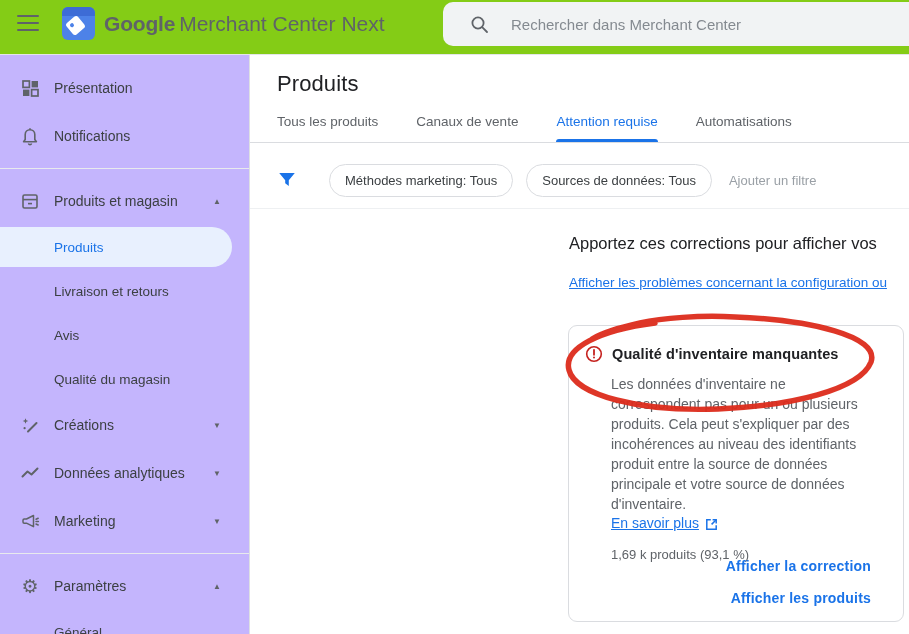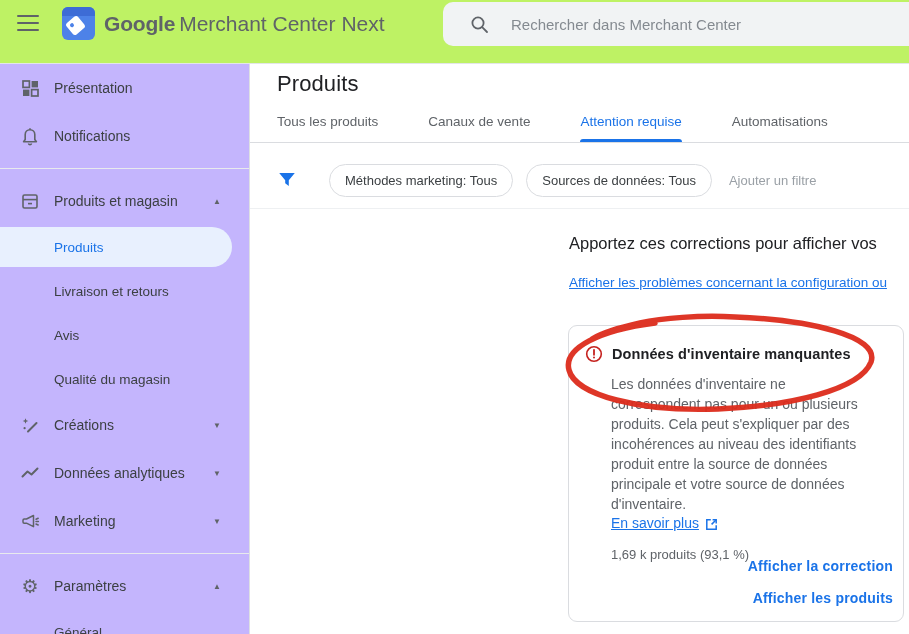--- a/index.html
+++ b/index.html
@@ -2,22 +2,22 @@
 <html><head>
 <meta charset="utf-8">
 <style>
   * { margin:0; padding:0; box-sizing:border-box; }
   html,body { width:909px; height:634px; }
   body {
     position:relative; overflow:hidden; background:#fff;
     font-family:"Liberation Sans", sans-serif; color:#3c4043;
   }
   
-  .topbar { position:absolute; top:0; left:0; width:909px; height:64px;
-            background:#bef264; border-bottom:1px solid #e3e6e8; z-index:5; }
+  .topbar { position:absolute; top:0; left:0; width:909px; height:55px;
+            background:#84cc16; border-bottom:1px solid #e3e6e8; z-index:5; }
   .hamburger { position:absolute; left:17px; top:15px; width:22px; height:16px; cursor:pointer; }
   .hamburger span { display:block; height:2px; background:#5f6368; margin-bottom:5px; border-radius:1px; }
   .applogo { position:absolute; left:62px; top:7px; width:33px; height:33px;
              background:#4d82e8; border-radius:6px; overflow:hidden; }
   .applogo .band { position:absolute; top:0; left:0; right:0; height:9px; background:#3d6cd6; }
   .applogo .tag { position:absolute; left:6px; top:11px; width:15px; height:15px;
                   background:#fff; border-radius:3px; transform:rotate(-40deg); }
   .applogo .tag i { position:absolute; left:3px; top:3px; width:4px; height:4px;
                     border-radius:50%; background:#4d82e8; }
   .logotext { position:absolute; left:104px; top:12px; font-size:21px; color:#5f6368; white-space:nowrap; }
@@ -38,21 +38,21 @@
   .subitem { height:44px; display:flex; align-items:center; padding-left:54px;
              font-size:13.5px; color:#3c4043; cursor:pointer; }
   .subitem.active { height:40px; margin:2px 17px 2px 0; background:#e8f0fe;
                     border-radius:0 20px 20px 0; color:#1a73e8; }
   .icon-gear::after { content:"⚙"; font-family:"DejaVu Sans",sans-serif; font-size:19px; line-height:1; }
   .chev-up::after { content:"▲"; }
   .chev-down::after { content:"▼"; }
   
   .mainhead { position:absolute; left:250px; top:55px; width:659px; }
   .ptitle { margin:16px 0 0 27px; font-size:22px; color:#202124; letter-spacing:0.1px; }
-  .tabs { display:flex; gap:50px; margin-top:17px; padding-left:27px;
+  .tabs { display:flex; gap:38px; margin-top:17px; padding-left:27px;
           border-bottom:1px solid #dadce0; }
   .tab { position:relative; padding-bottom:13px; font-size:13.5px; color:#5f6368;
          white-space:nowrap; cursor:pointer; }
   .tab.active { color:#1a73e8; }
   .tab.active::after { content:""; position:absolute; left:0; right:0; bottom:0;
                        height:3px; background:#1a73e8; border-radius:3px 3px 0 0; }
   
   .filterbar { position:absolute; left:250px; top:152px; width:659px; height:57px;
                display:flex; align-items:center; border-bottom:1px solid #eef0f2; }
   .funnel { margin-left:28px; flex:none; }
@@ -69,21 +69,21 @@
   .card { position:absolute; left:568px; top:325px; width:336px; height:297px;
           border:1px solid #dadce0; border-radius:9px; background:#fff; }
   .card-head { display:flex; align-items:center; padding:19px 18px 0 16px; }
   .card-head .wicon { flex:none; margin-right:9px; display:flex; }
   .card-title { font-size:14.5px; font-weight:700; color:#202124; letter-spacing:0.1px; }
   .card-body { margin:11px 18px 0 42px; width:260px; font-size:14px; line-height:20px; color:#5f6368; }
   .learnmore { display:inline-flex; align-items:flex-end; gap:6px; margin:1px 0 0 42px;
                font-size:14px; color:#1a73e8; cursor:pointer; }
   .learnmore .lm-txt { text-decoration:underline; }
   .count { margin:15px 0 0 42px; font-size:13px; color:#5f6368; }
-  .actions { position:absolute; right:10px; bottom:15px; display:flex; flex-direction:column;
+  .actions { position:absolute; right:32px; bottom:15px; display:flex; flex-direction:column;
              align-items:flex-end; gap:16px; }
   .act-btn { font-size:14px; font-weight:700; letter-spacing:0.2px; color:#1a73e8;
              white-space:nowrap; cursor:pointer; background:none; border:none;
              font-family:"Liberation Sans",sans-serif; }
   .annotation { position:absolute; left:555px; top:308px; z-index:9; pointer-events:none; }
 </style>
 </head>
 <body>
 
 <div class="topbar">
@@ -236,21 +236,21 @@
 
 <div class="card">
   <div class="card-head">
     <span class="wicon">
       <svg width="18" height="18" viewBox="0 0 18 18">
         <circle cx="9" cy="9" r="7.3" fill="none" stroke="#c5221f" stroke-width="1.6"></circle>
         <line x1="9" y1="4.8" x2="9" y2="9.8" stroke="#c5221f" stroke-width="1.8" stroke-linecap="round"></line>
         <circle cx="9" cy="12.6" r="1" fill="#c5221f"></circle>
       </svg>
     </span>
-    <span class="card-title">Données d'inventaire manquantes</span>
+    <span class="card-title">Qualité d'inventaire manquantes</span>
   </div>
   <div class="card-body">Les données d'inventaire ne correspondent pas pour un ou plusieurs produits. Cela peut s'expliquer par des incohérences au niveau des identifiants produit entre la source de données principale et votre source de données d'inventaire.</div>
   <div class="learnmore">
     <span class="lm-txt">En savoir plus</span>
     <svg width="13" height="13" viewBox="0 0 13 13">
       <path d="M11.2 7.2 V11.2 H1.8 V1.8 H5.8" fill="none" stroke="#1a73e8" stroke-width="1.5"></path>
       <path d="M7.6 1.8 h3.6 v3.6" fill="none" stroke="#1a73e8" stroke-width="1.5"></path>
       <line x1="11.2" y1="1.8" x2="6.6" y2="6.4" stroke="#1a73e8" stroke-width="1.5"></line>
     </svg>
   </div>

